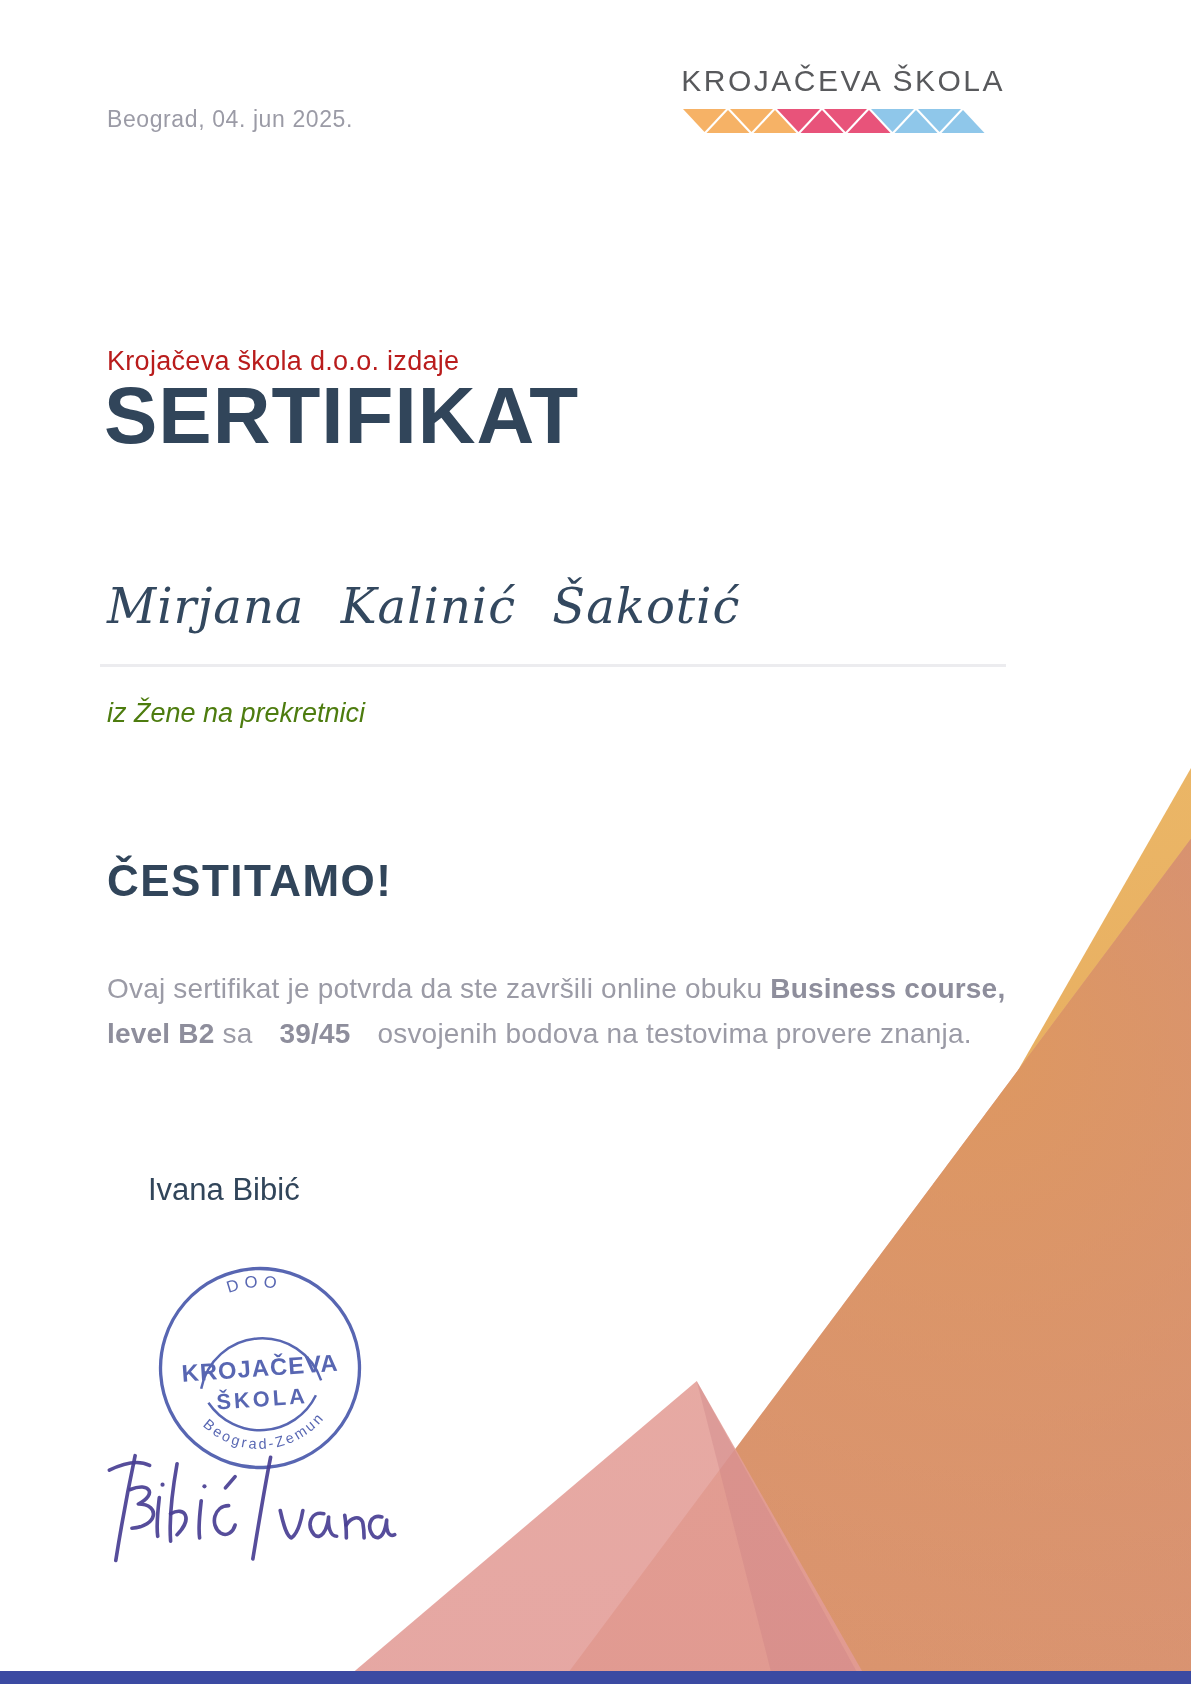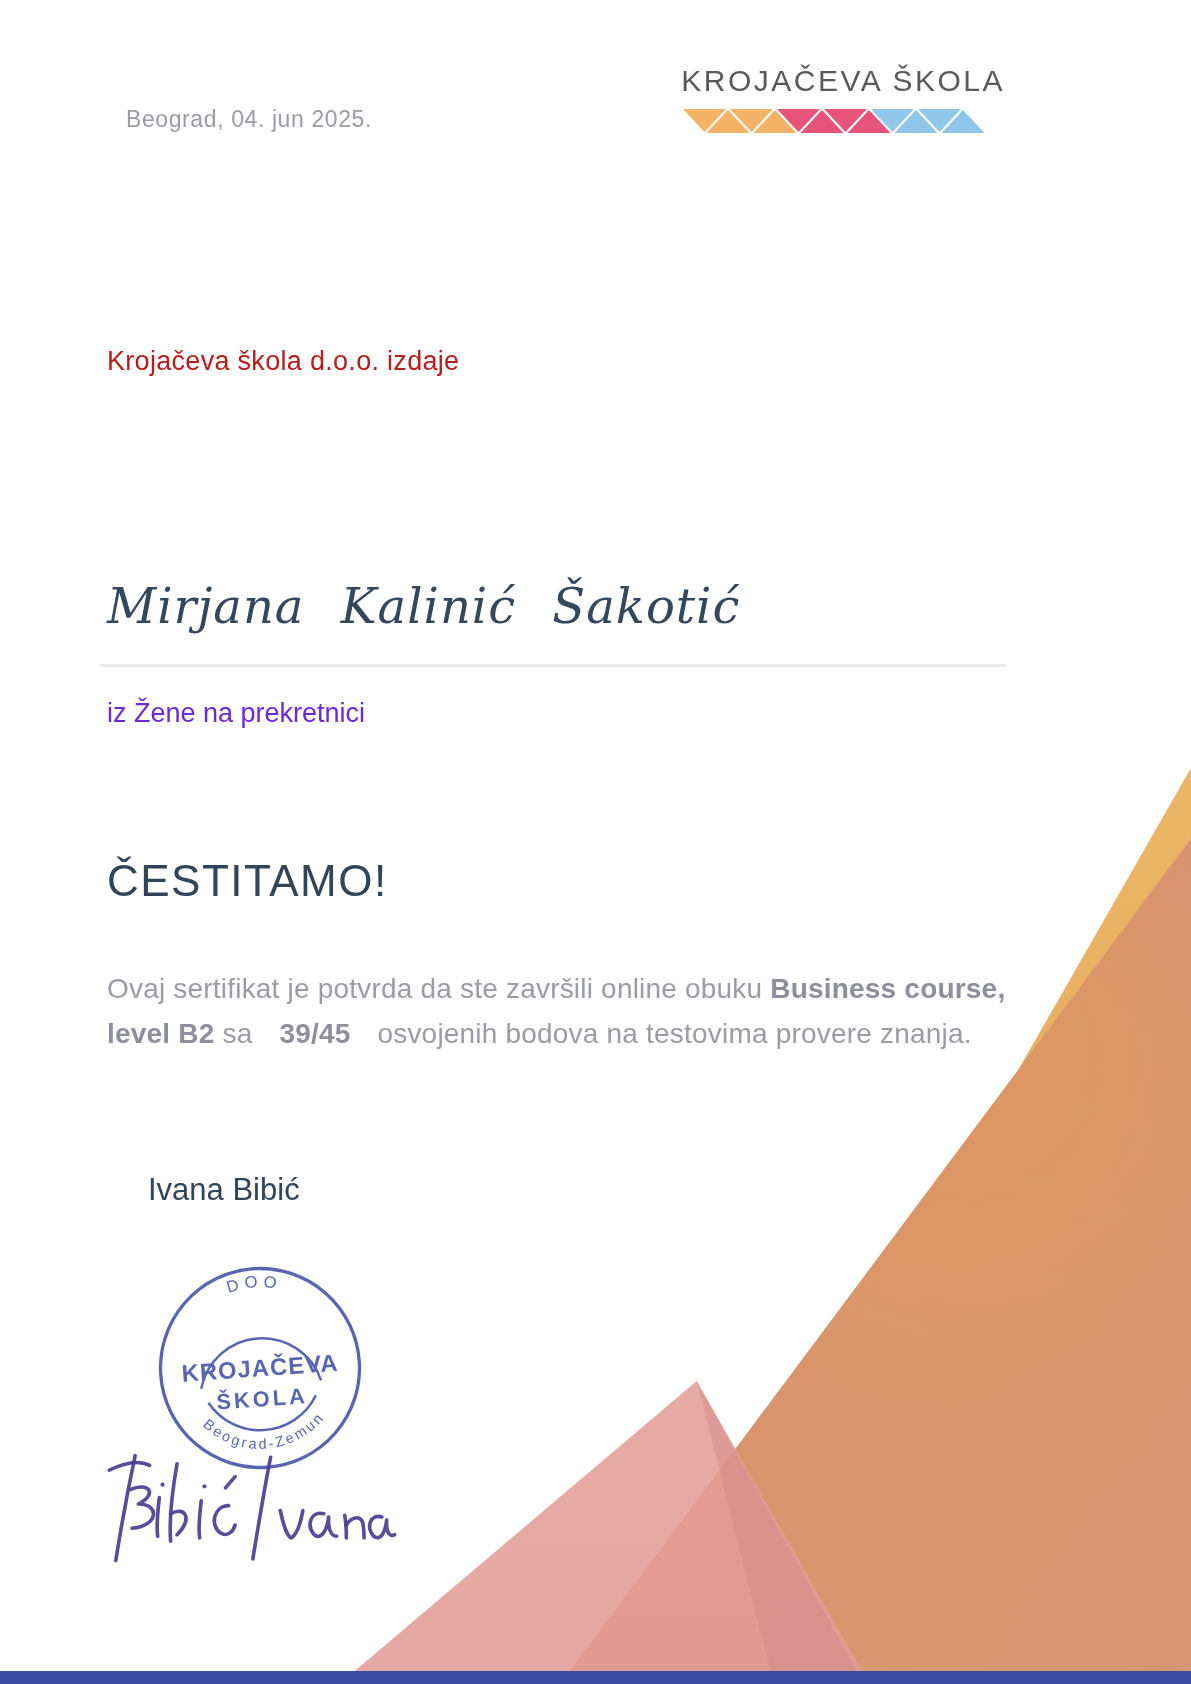--- a/index.html
+++ b/index.html
@@ -36,21 +36,21 @@
   }
   .bottom-bar{
     position:absolute;left:0;right:0;bottom:0;height:13px;
     background:var(--bar-blue,#3b4aa2);
     z-index:6;
   }
   
   .content{position:absolute;inset:0;z-index:4;}
   .date-line{
     position:absolute;left:107px;top:106px;
-    font-size:23px;color:var(--muted,#9b9ba6);letter-spacing:0.6px;margin-left:19px;
+    font-size:23px;color:var(--muted,#9b9ba6);letter-spacing:0.6px;
   }
   .logo{position:absolute;top:64px;right:186px;text-align:right;}
   .logo-text{
     font-size:30px;color:var(--logo-text,#58595c);
     letter-spacing:2.5px;white-space:nowrap;
   }
   .logo-tris{display:block;margin-top:9px;}
   .tri-orange{fill:var(--tri-orange,#f6b266);}
   .tri-pink{fill:var(--tri-pink,#e8537a);}
   .tri-blue{fill:var(--tri-blue,#8fc7ea);}
@@ -69,25 +69,25 @@
     background:#ececef;z-index:0;
   }
   .recipient-name{
     position:absolute;left:107px;top:578px;z-index:1;
     font-family:"DejaVu Serif",serif;font-style:italic;
     font-size:48px;color:#33485f;word-spacing:20px;letter-spacing:1px;
     white-space:nowrap;
   }
   .recipient-source{
     position:absolute;left:107px;top:698px;
-    font-size:27px;font-weight:500;color:#6d28d9;
+    font-size:27px;font-style:italic;font-weight:500;color:#4d7c0f;
   }
   .congrats{
     position:absolute;left:107px;top:856px;
-    font-size:44px;font-weight:400;color:var(--heading,#31455a);
+    font-size:44px;font-weight:700;color:var(--heading,#31455a);
     letter-spacing:1.5px;
   }
   .body-par{
     position:absolute;left:107px;top:938px;width:915px;
     font-size:28px;line-height:45px;color:var(--muted,#9b9ba6);
     letter-spacing:0.2px;
   }
   .body-par b{color:#8e8e9c;}
   .score{margin:0 19px;}
   .signatory-name{
@@ -138,20 +138,21 @@
         <polygon class="tri-pink" points="143,2 186,2 164.5,25"></polygon>
         <polygon class="tri-pink" points="166.5,26 209.5,26 188,3"></polygon>
         <polygon class="tri-blue" points="190,2 233,2 211.5,25"></polygon>
         <polygon class="tri-blue" points="213.5,26 256.5,26 235,3"></polygon>
         <polygon class="tri-blue" points="237,2 280,2 258.5,25"></polygon>
         <polygon class="tri-blue" points="260.5,26 303.5,26 282,3"></polygon>
       </svg>
     </div>
 
     <div class="issuer-line">Krojačeva škola d.o.o. izdaje</div>
+    <div class="cert-title">SERTIFIKAT</div>
 
     <div class="name-underline"></div>
     <div class="recipient-name">Mirjana Kalinić Šakotić</div>
     <div class="recipient-source">iz Žene na prekretnici</div>
 
     <div class="congrats">ČESTITAMO!</div>
 
     <p class="body-par"><span>Ovaj sertifikat je potvrda da ste završili online obuku </span><b>Business course, level B2</b><span> sa </span><b class="score">39/45</b><span> osvojenih bodova na testovima provere znanja.</span></p>
 
     <div class="signatory-name">Ivana Bibić</div>

